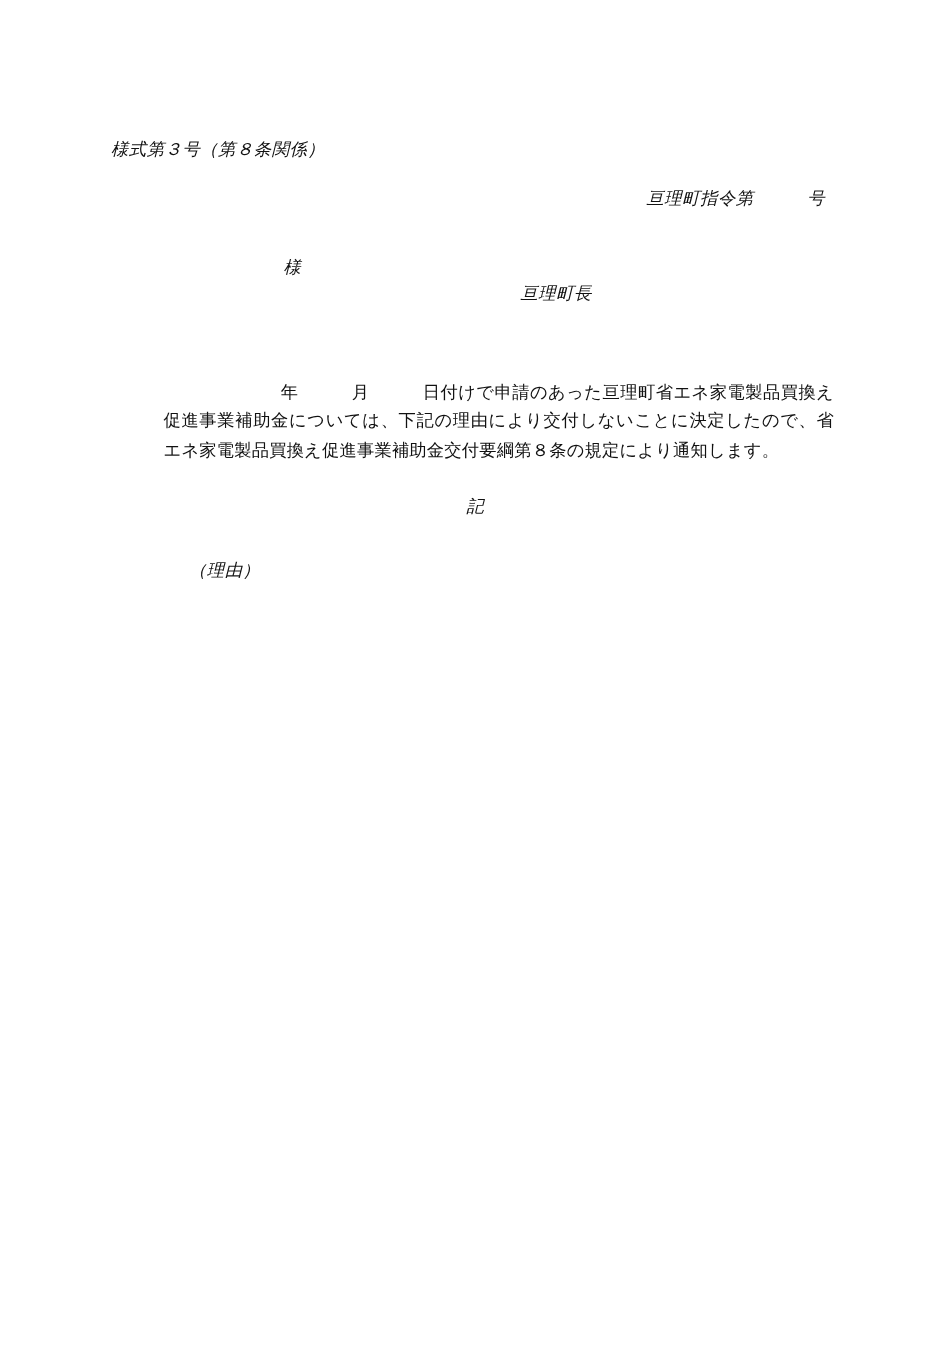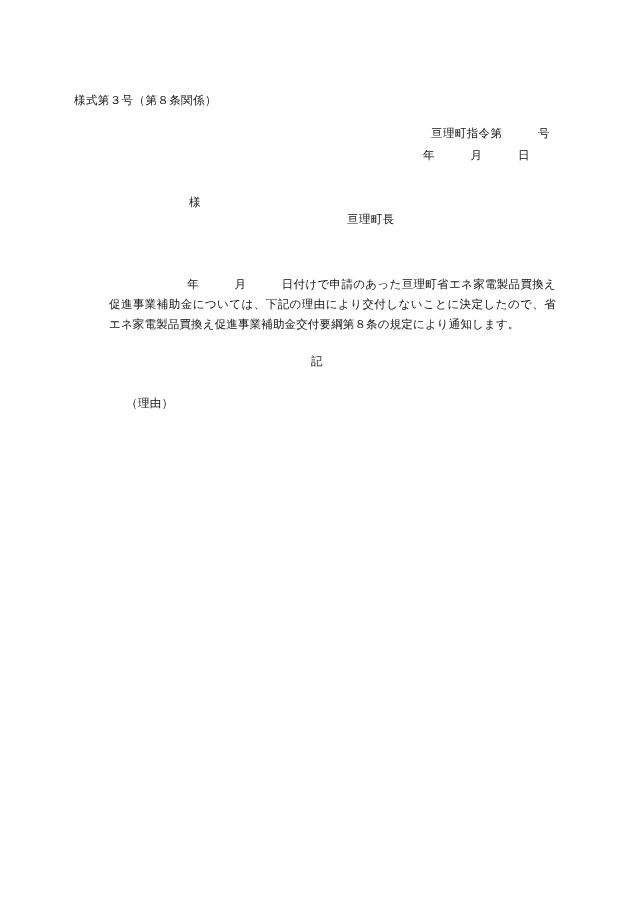--- a/index.html
+++ b/index.html
@@ -25,20 +25,21 @@
     position: absolute;
     left: 74px;
     top: 92px;
     width: 482px;
   }
   .line {
     font-size: 11.5px;
     line-height: 1.45;
     letter-spacing: 0.4px;
     white-space: pre;
+    font-style: italic;
   }
   .form-no {
     margin: 0 0 16px 0;
   }
   .right-block {
     text-align: right;
     padding-right: 6px;
   }
   .right-block .line {
     white-space: pre;
@@ -85,21 +86,20 @@
 </head>
 <body>
 
 <div class="page">
   <div class="doc">
 
     <div class="line form-no">様式第３号（第８条関係）</div>
 
     <div class="right-block">
       <div class="line r1">亘理町指令第　　　号</div>
-      <div class="line r2">年　　　月　　　日</div>
     </div>
 
     <div class="line addressee">様</div>
 
     <div class="line issuer">亘理町長</div>
 
 
     <div class="body-para">
       <span class="indent"></span><span>年　　　月　　　日付けで申請のあった亘理町省エネ家電製品買換え促進事業補助金</span><span>については、下記の理由により交付しないことに決定したので、省エネ家電製品買換え促進事業補助金交付要綱第８条の規定により通知します。</span>
     </div>

